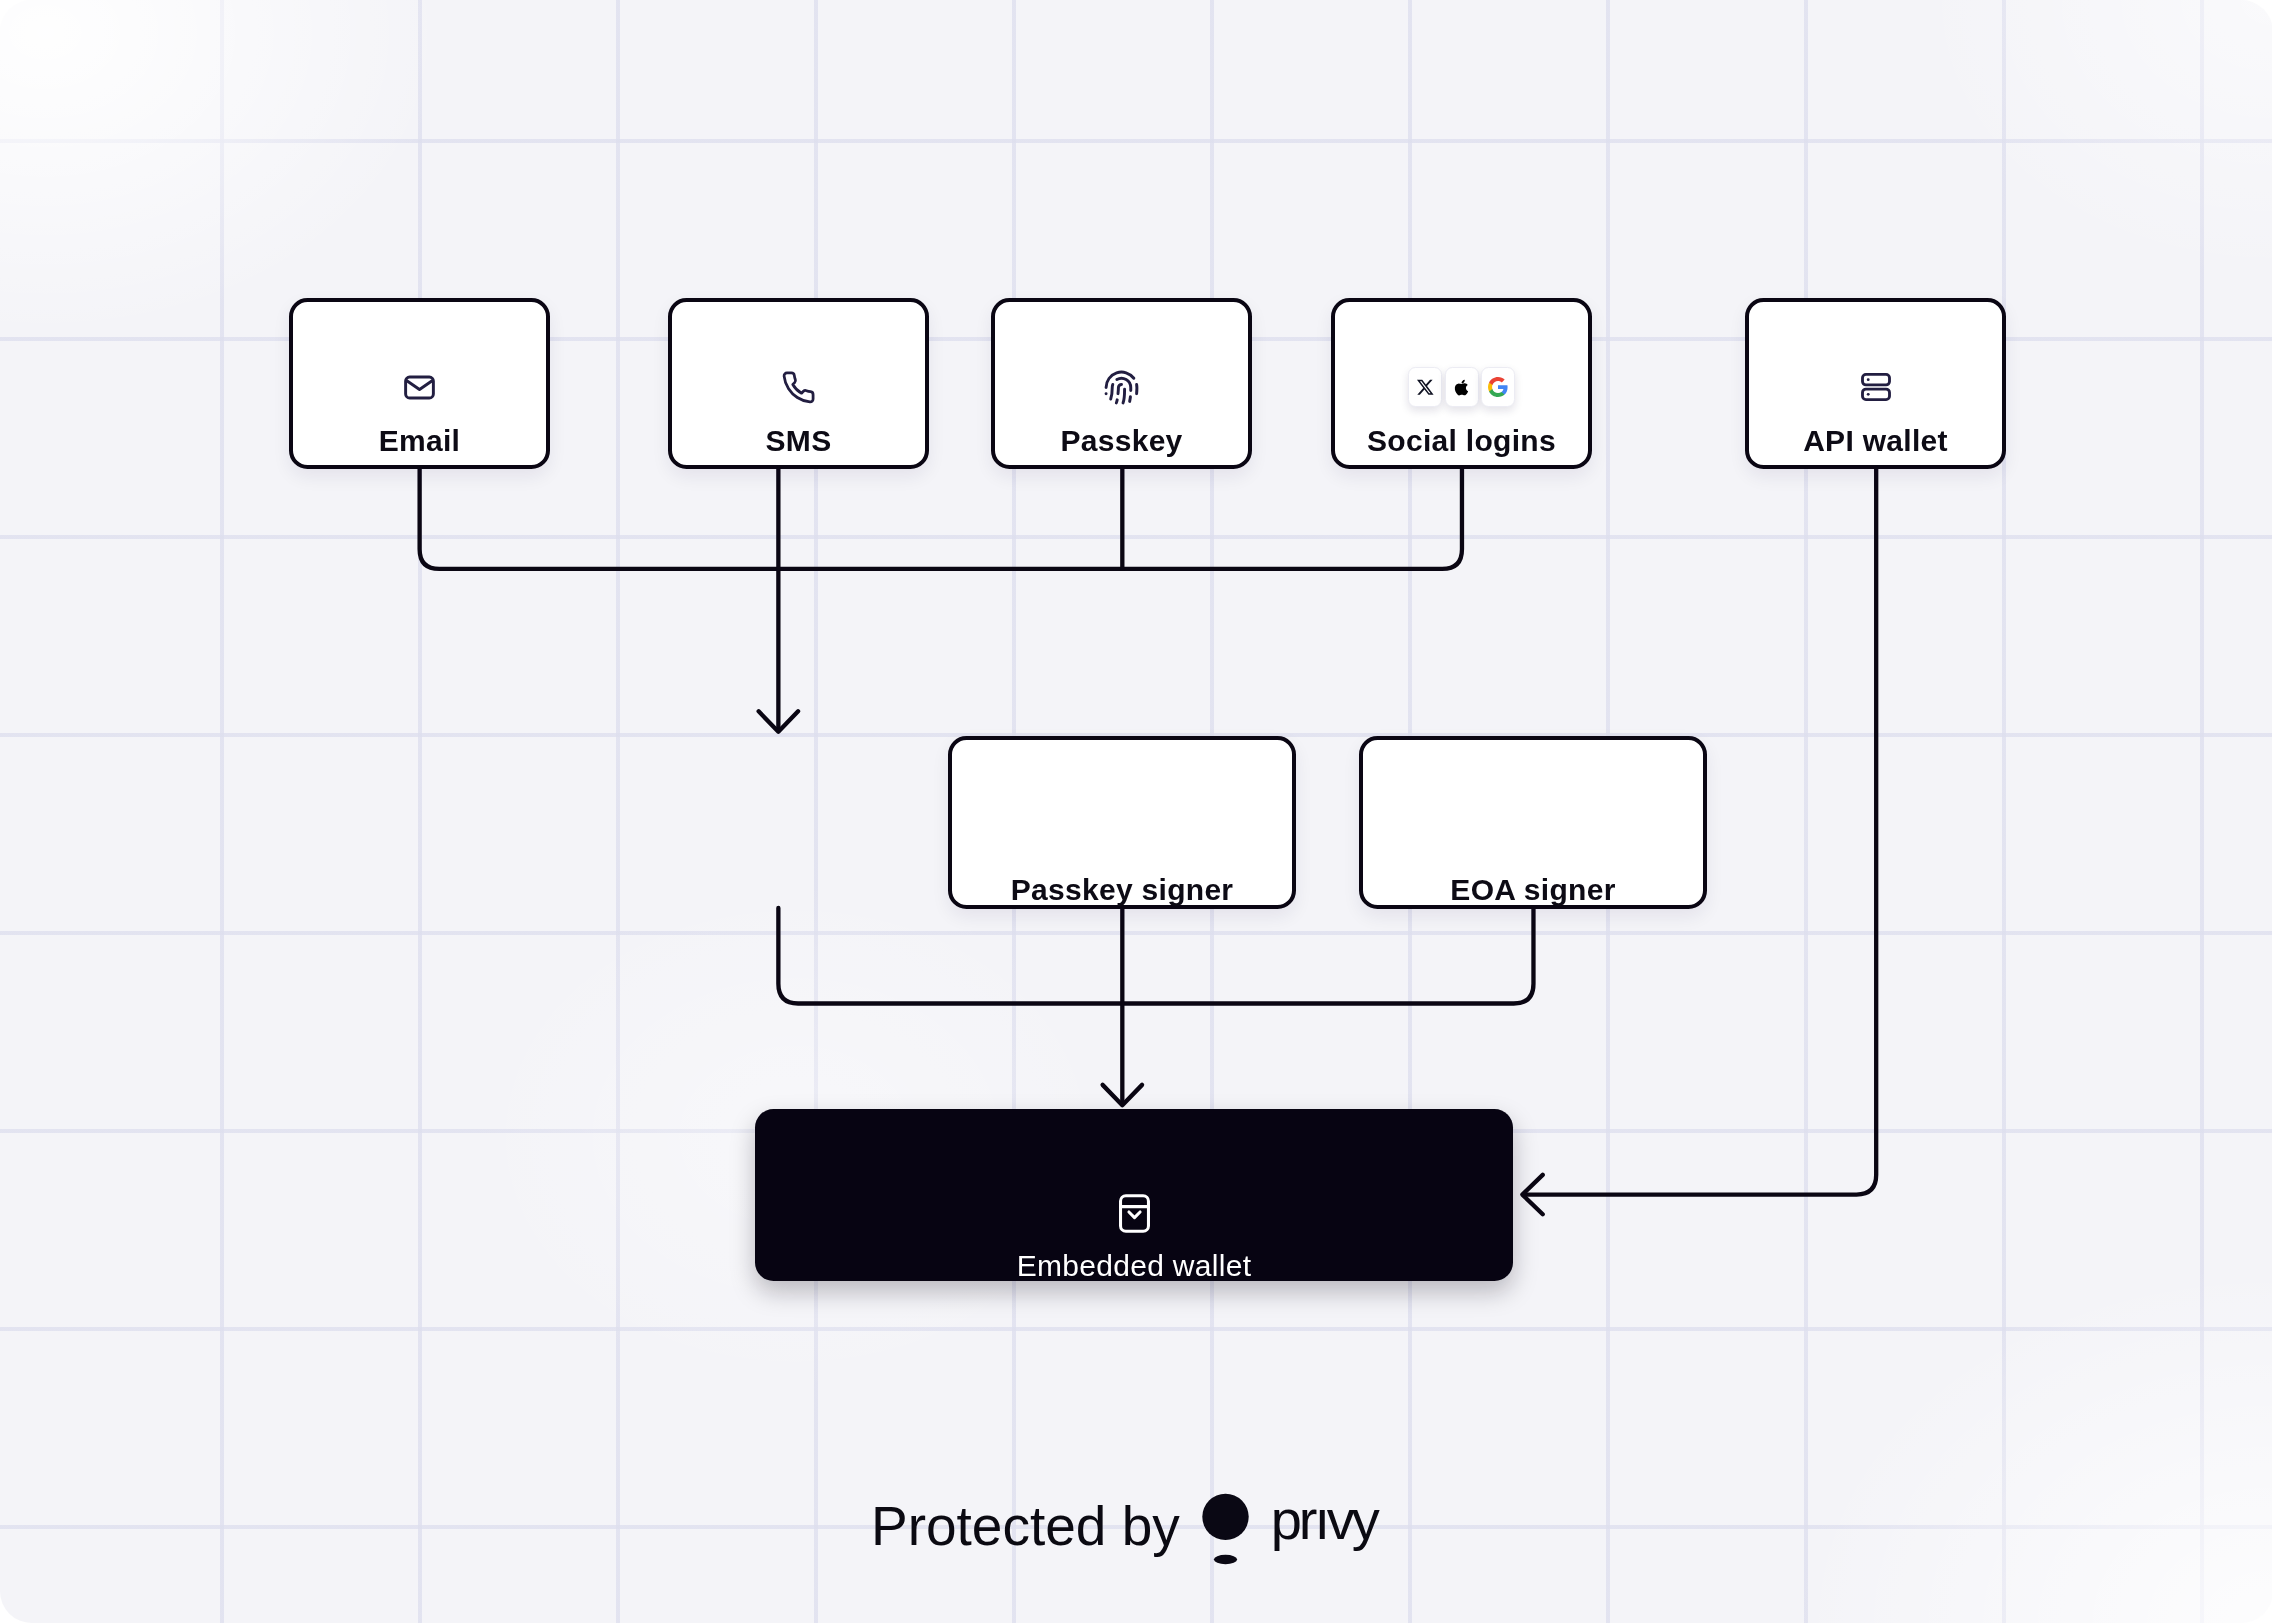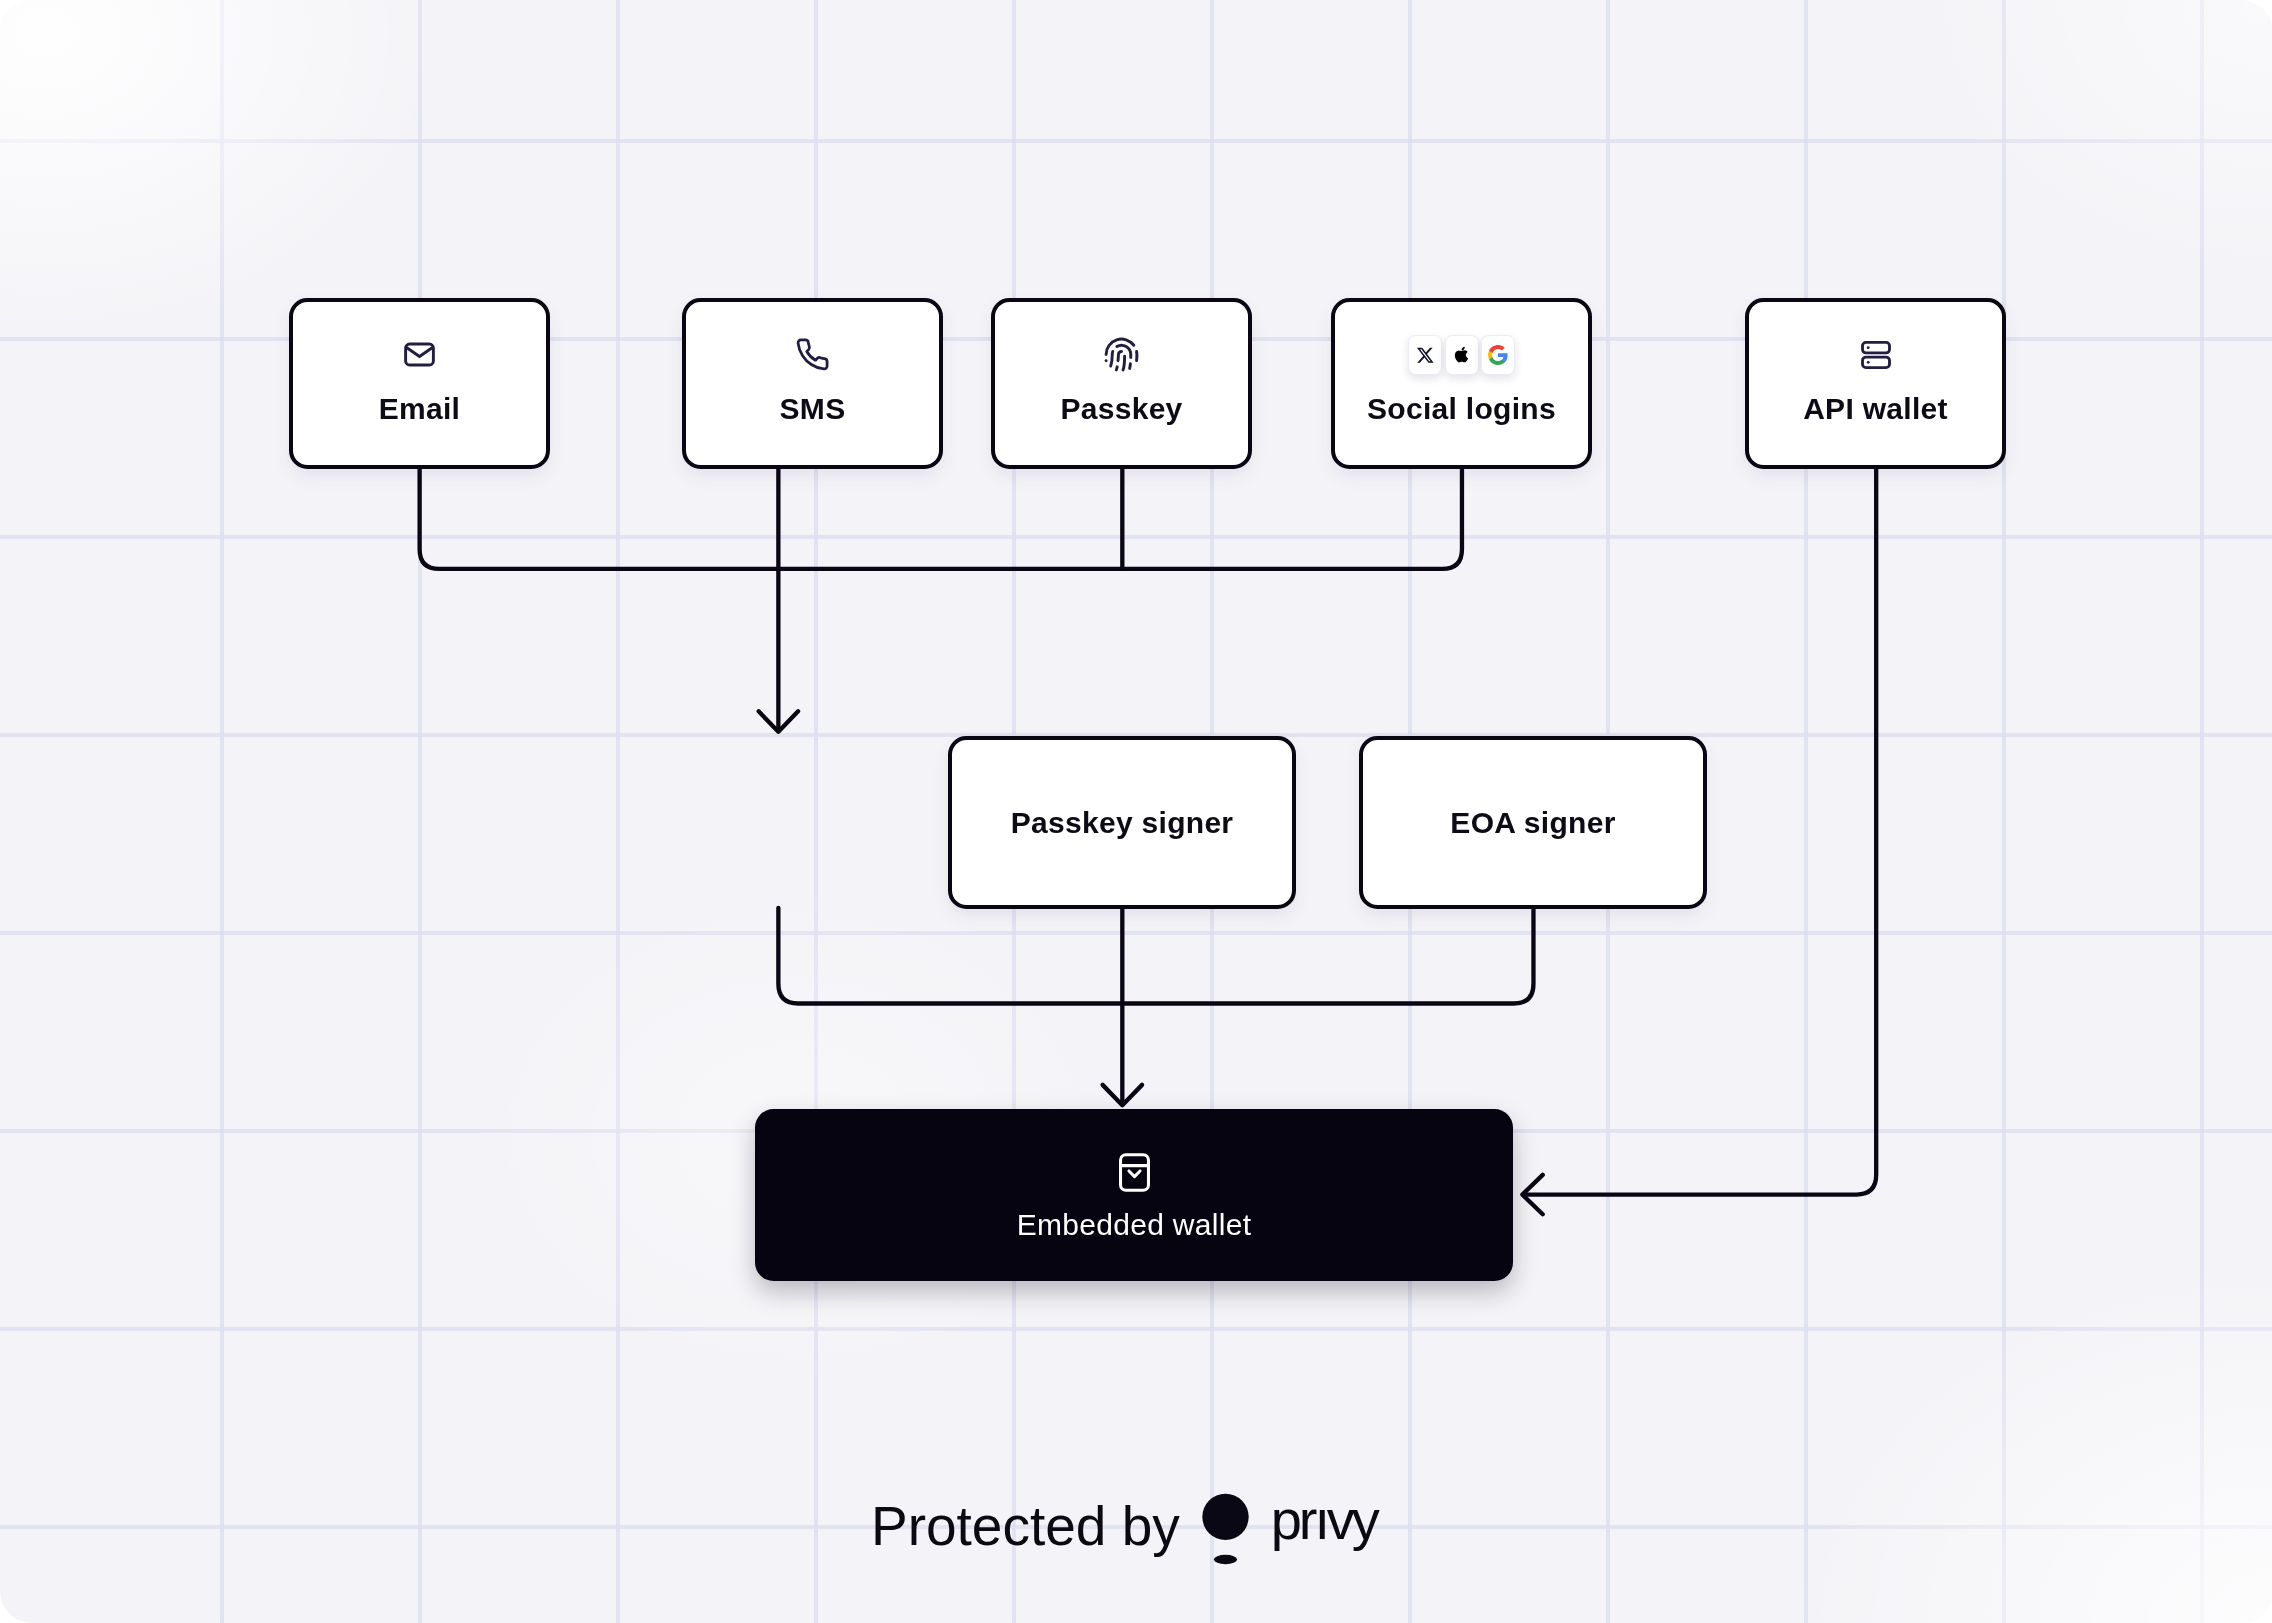--- a/index.html
+++ b/index.html
@@ -13,21 +13,21 @@
       radial-gradient(555px 432px at 35% 70%, rgba(255,255,255,.35), rgba(255,255,255,0) 60%),
       repeating-linear-gradient(90deg, transparent 0 194px, rgba(222,223,238,.8) 194px 198px),
       repeating-linear-gradient(0deg, transparent 0 194px, rgba(222,223,238,.8) 194px 198px),
       #f4f4f8;
     background-position: 0 0, 0 0, 0 0, 0 0, 26px 0, 0 100px;
   }
   svg.wires{position:absolute; inset:0; width:100%; height:100%;}
   .node{
     position:absolute; box-sizing:border-box; background:#ffffff;
     border:4.3px solid #0a0613; border-radius:18.5px;
-    display:flex; flex-direction:column; align-items:center; justify-content:center;
+    display:flex; flex-direction:column; align-items:center; justify-content:flex-end;
     gap:18.5px; box-shadow:0 7.4px 18.5px rgba(22,16,64,0.07);
   }
   .node .label{font-size:30px; font-weight:700; color:#0d0b15; letter-spacing:0.3px; line-height:1;}
   .node.auth{padding-bottom:8.6px;}
   .node.signer .label{font-weight:700;}
   .node.wallet{
     background:#070412; border:none; border-radius:18.5px;
     box-shadow:0 11px 25px rgba(10,6,25,0.25);
   }
   .node.wallet .label{color:#ffffff; font-weight:400;}
@@ -73,21 +73,21 @@
   <div class="node auth" style="left:289px; top:298px; width:261px; height:171px;">
     <div class="iconwrap">
       <svg width="37" height="37" viewBox="0 0 24 24" fill="none" stroke="#221e41" stroke-width="1.9" stroke-linecap="round" stroke-linejoin="round">
         <rect x="3" y="5.2" width="18" height="13.6" rx="2.6"></rect>
         <path d="M3.8 7.6 L12 13.3 L20.2 7.6"></path>
       </svg>
     </div>
     <span class="label">Email</span>
   </div>
 
-  <div class="node auth" style="left:682px; top:298px; width:261px; height:171px;">
+  <div class="node auth" style="left:668px; top:298px; width:261px; height:171px;">
     <div class="iconwrap">
       <svg width="35" height="35" viewBox="0 0 24 24" fill="none" stroke="#221e41" stroke-width="1.9" stroke-linecap="round" stroke-linejoin="round">
         <path d="M22 16.92v3a2 2 0 0 1-2.18 2 19.79 19.79 0 0 1-8.63-3.07 19.5 19.5 0 0 1-6-6 19.79 19.79 0 0 1-3.07-8.67A2 2 0 0 1 4.11 2h3a2 2 0 0 1 2 1.72 12.84 12.84 0 0 0 .7 2.81 2 2 0 0 1-.45 2.11L8.09 9.91a16 16 0 0 0 6 6l1.27-1.27a2 2 0 0 1 2.11-.45 12.84 12.84 0 0 0 2.81.7A2 2 0 0 1 22 16.92z"></path>
       </svg>
     </div>
     <span class="label">SMS</span>
   </div>
 
   <div class="node auth" style="left:991px; top:298px; width:261px; height:171px;">
     <div class="iconwrap">

